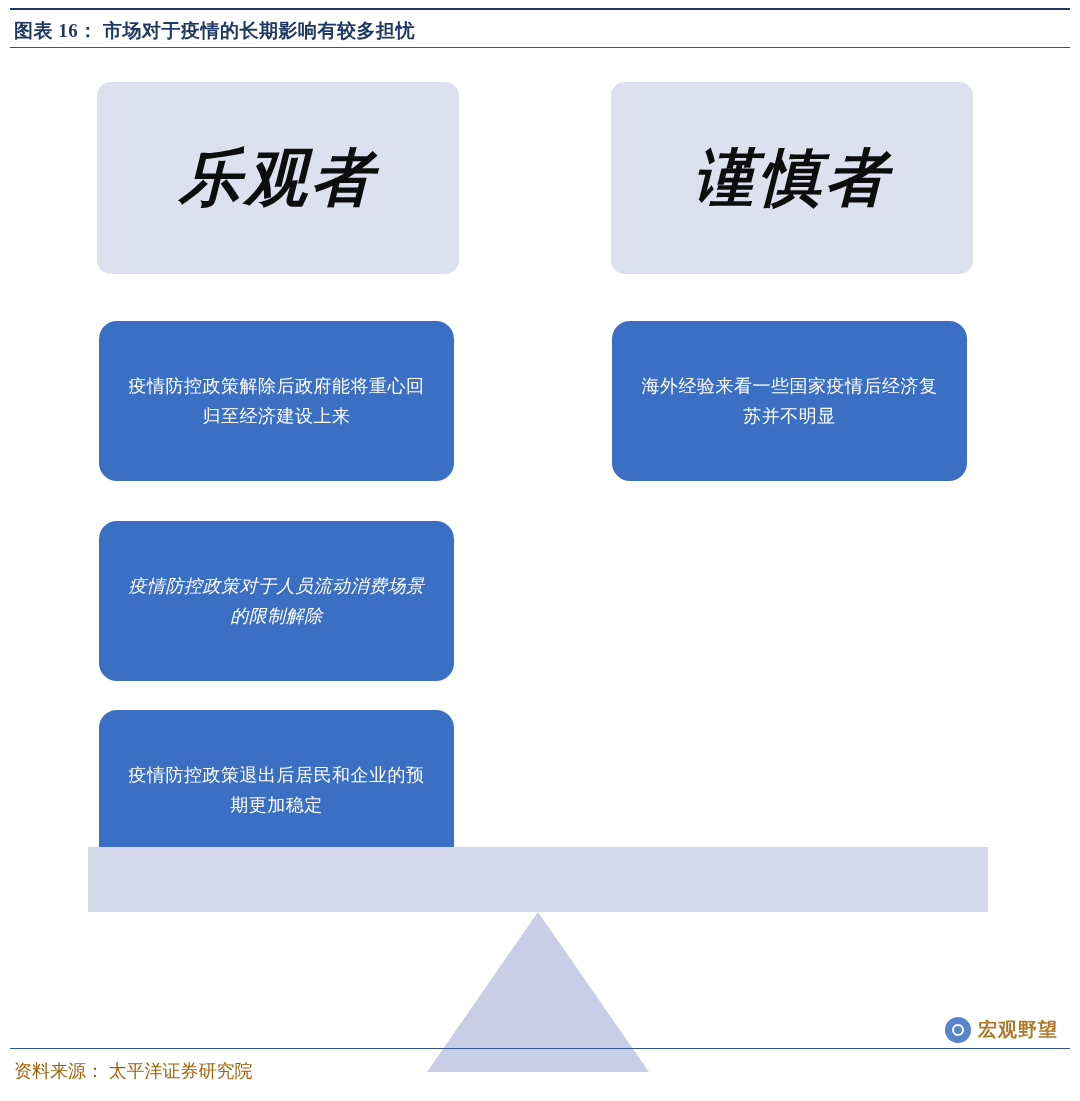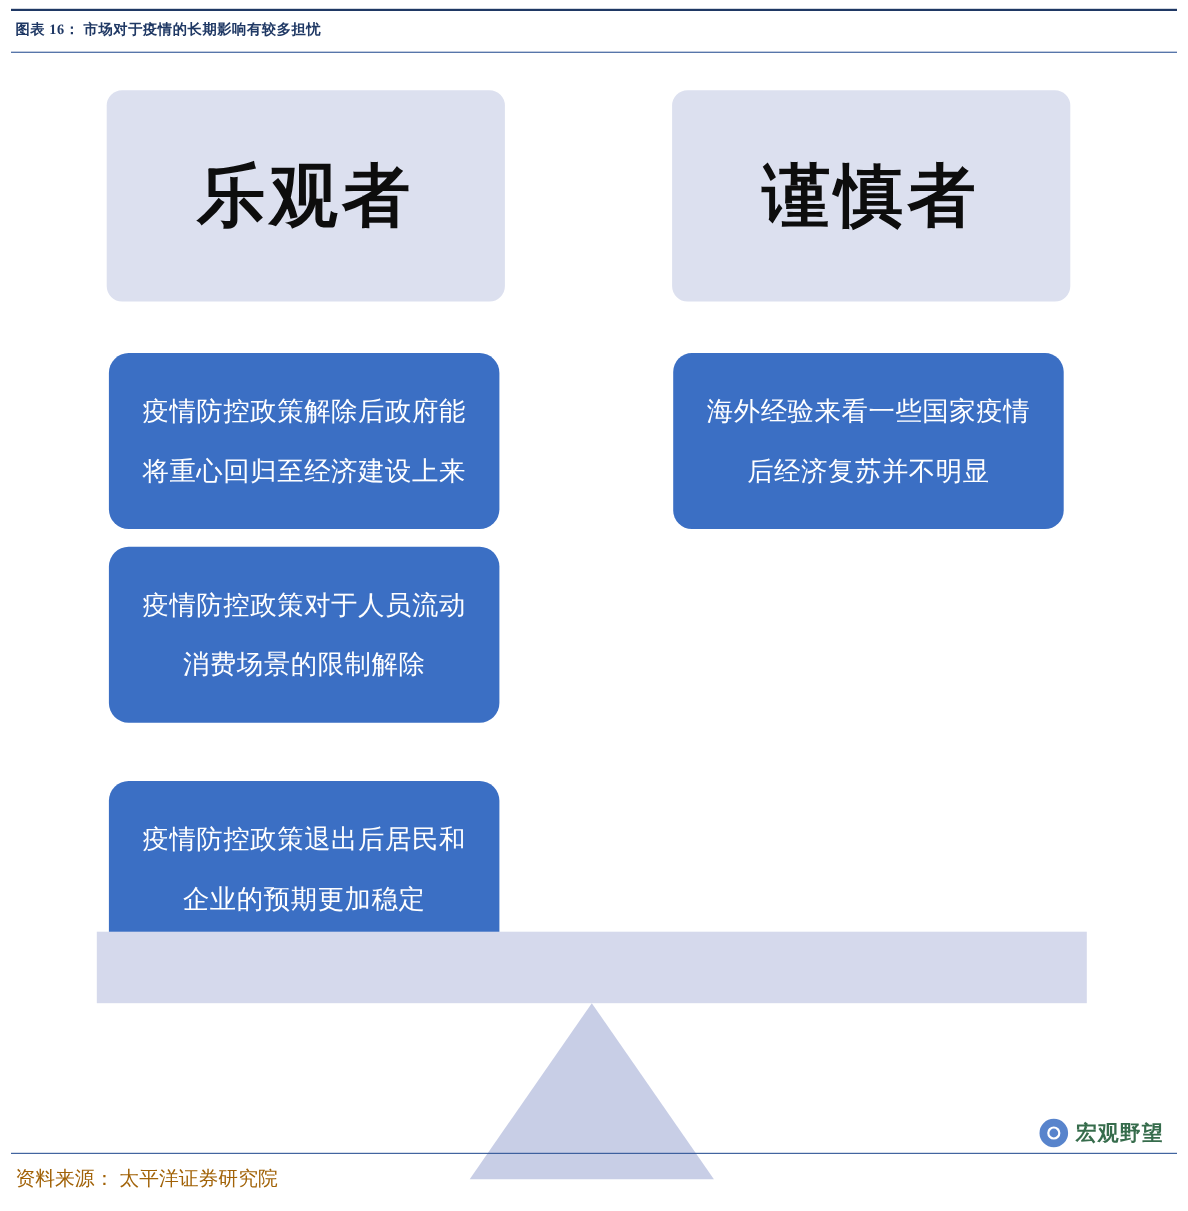--- a/index.html
+++ b/index.html
@@ -22,21 +22,21 @@
     right: 10px;
     top: 8px;
     height: 2px;
     background: #1f3864;
   }
   .fig-title {
     position: absolute;
     left: 14px;
     top: 18px;
     font-family: "Liberation Serif", "DejaVu Serif", serif;
-    font-size: 13px;
+    font-size: 19px;
     font-weight: bold;
     color: #1f3864;
     letter-spacing: 0.5px;
     white-space: nowrap;
   }
   .title-rule {
     position: absolute;
     left: 10px;
     right: 10px;
     top: 47px;
@@ -81,49 +81,50 @@
     display: flex;
     align-items: center;
     justify-content: center;
   }
   .head-card .head-label {
     font-family: "DejaVu Sans", "Liberation Sans", sans-serif;
     font-size: 62px;
     font-weight: bold;
     color: #0d0d0d;
     letter-spacing: 4px;
+    font-style: italic;
   }
   .head-left  { left: 97px;  top: 32px; }
   .head-right { left: 611px; top: 32px; }
 
   .point-card {
     position: absolute;
     width: 355px;
     height: 160px;
     background: #3b6fc4;
     border-radius: 18px;
     display: flex;
     align-items: center;
     justify-content: center;
     padding: 0 26px;
     box-sizing: border-box;
   }
   .point-card .point-text {
     font-family: "DejaVu Sans", "Liberation Sans", sans-serif;
-    font-size: 24px;
-    line-height: 54px;
+    font-size: 18px;
+    line-height: 30px;
     color: #ffffff;
     text-align: center;
     letter-spacing: 0.5px;
   }
 
   .col-left  { left: 99px; }
-  .col-right { left: 612px; border-radius: 17px; }
+  .col-right { left: 612px; }
   .row-1 { top: 271px; }
-  .row-2 { top: 447px; }
+  .row-2 { top: 471px; font-style: italic; }
   .row-3 { top: 660px; }
 
   
   .beam {
     position: absolute;
     left: 88px;
     top: 797px;
     width: 900px;
     height: 65px;
     background: #d5d9ec;
@@ -164,21 +165,21 @@
     width: 12px;
     height: 12px;
     border-radius: 50%;
     border: 2px solid #ffffff;
     box-sizing: border-box;
   }
   .wm-text {
     font-family: "DejaVu Sans", "Liberation Sans", sans-serif;
     font-size: 19px;
     font-weight: bold;
-    color: #14532d;
+    color: #a16207;
     letter-spacing: 1px;
   }
 </style>
 </head>
 <body>
 
 <div class="top-rule"></div>
 <div class="fig-title">图表 16： 市场对于疫情的长期影响有较多担忧</div>
 <div class="title-rule"></div>
 

